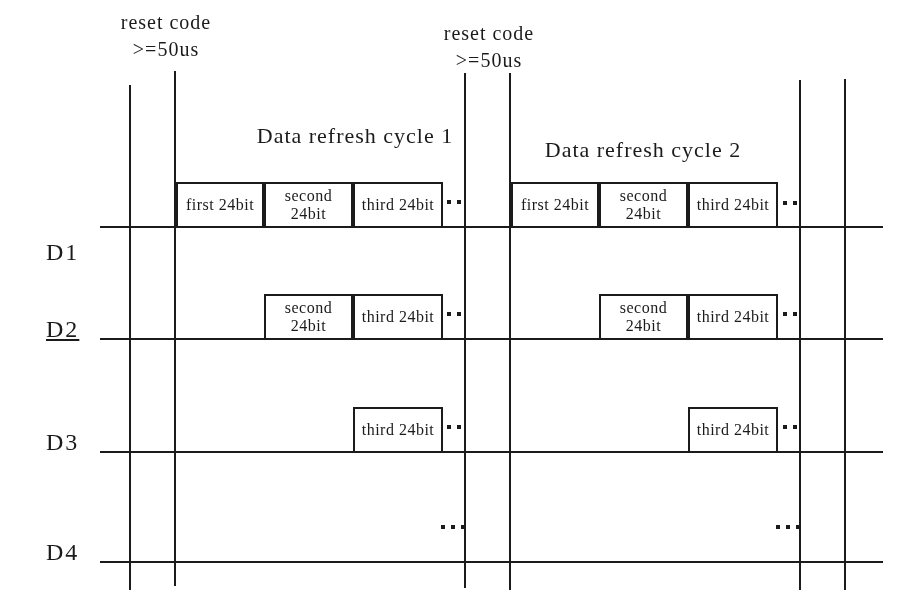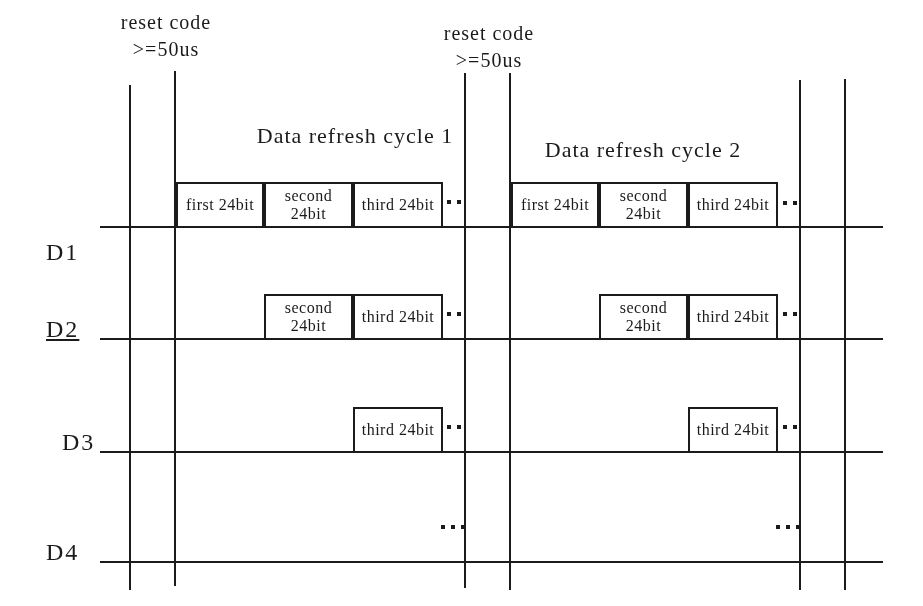--- a/index.html
+++ b/index.html
@@ -137,21 +137,21 @@
     <span>24bit</span>
   </div>
   <div class="bit-box" style="left:688px; top:294px; width:90px;">
     <span>third 24bit</span>
   </div>
   <div class="dots" style="left:783px; top:312px;">
       <i></i>
       <i></i>
     </div>
 
-  <div class="row-label" style="left:62px; top:429px;">D3</div>
+  <div class="row-label" style="left:46px; top:429px;">D3</div>
   <div class="hline" style="left:100px; top:451px; width:783px;"></div>
   <div class="bit-box" style="left:353px; top:407px; width:90px;">
     <span>third 24bit</span>
   </div>
   <div class="dots" style="left:447px; top:425px;">
       <i></i>
       <i></i>
     </div>
   <div class="bit-box" style="left:688px; top:407px; width:90px;">
     <span>third 24bit</span>

